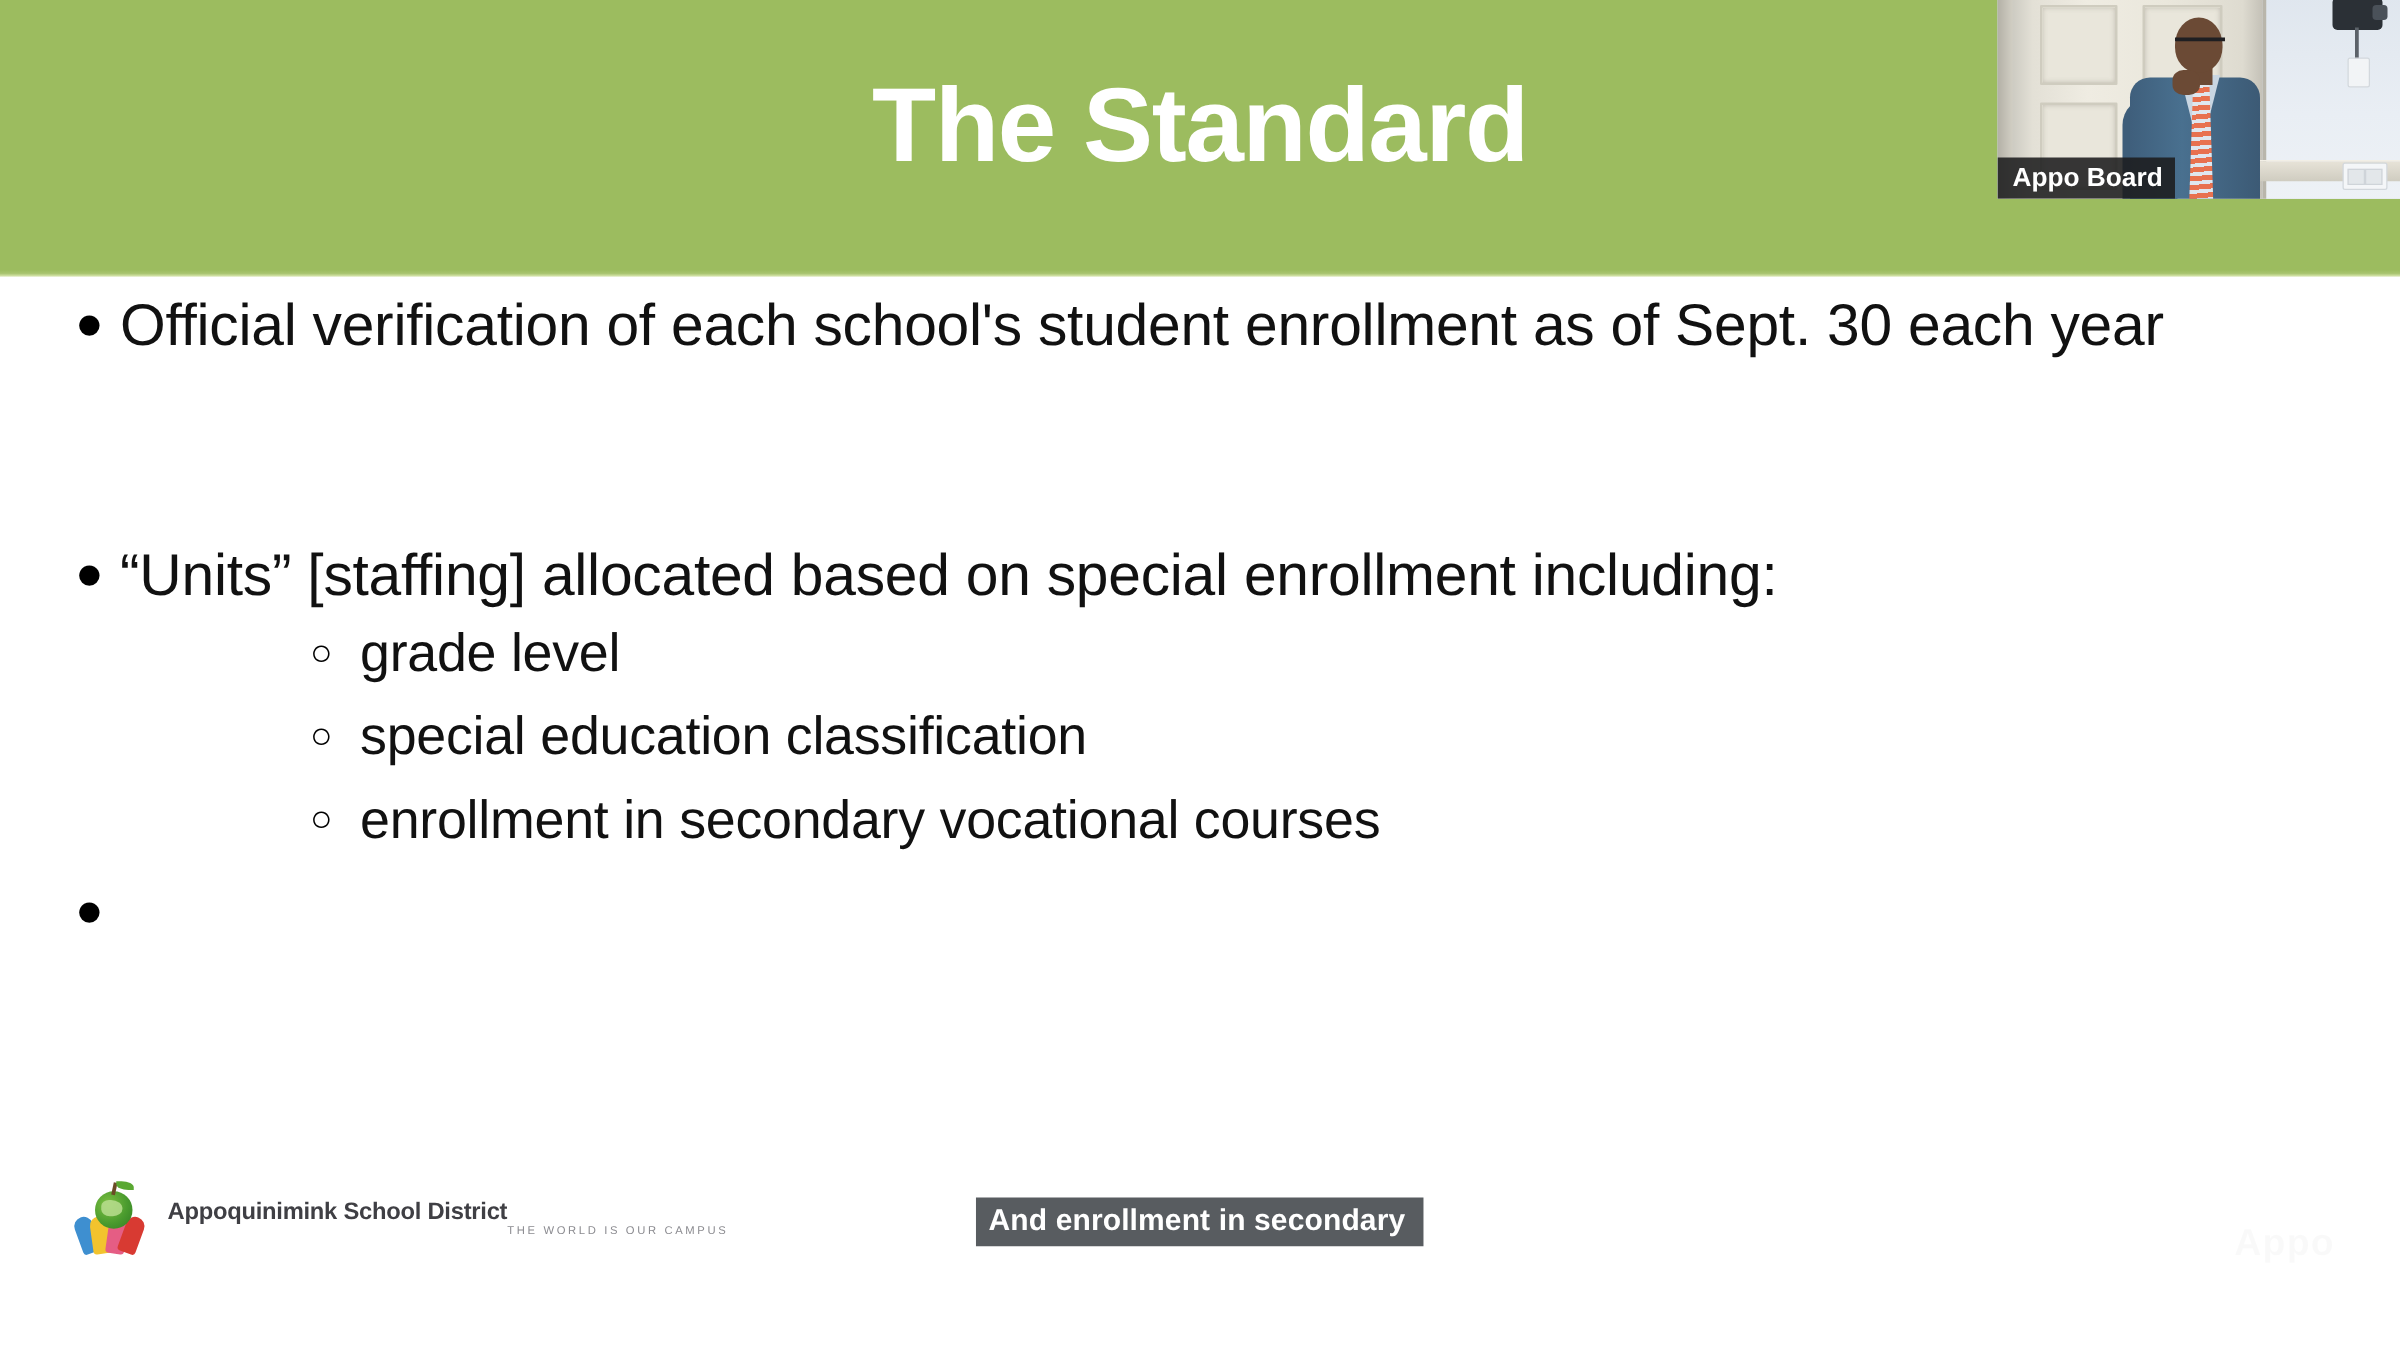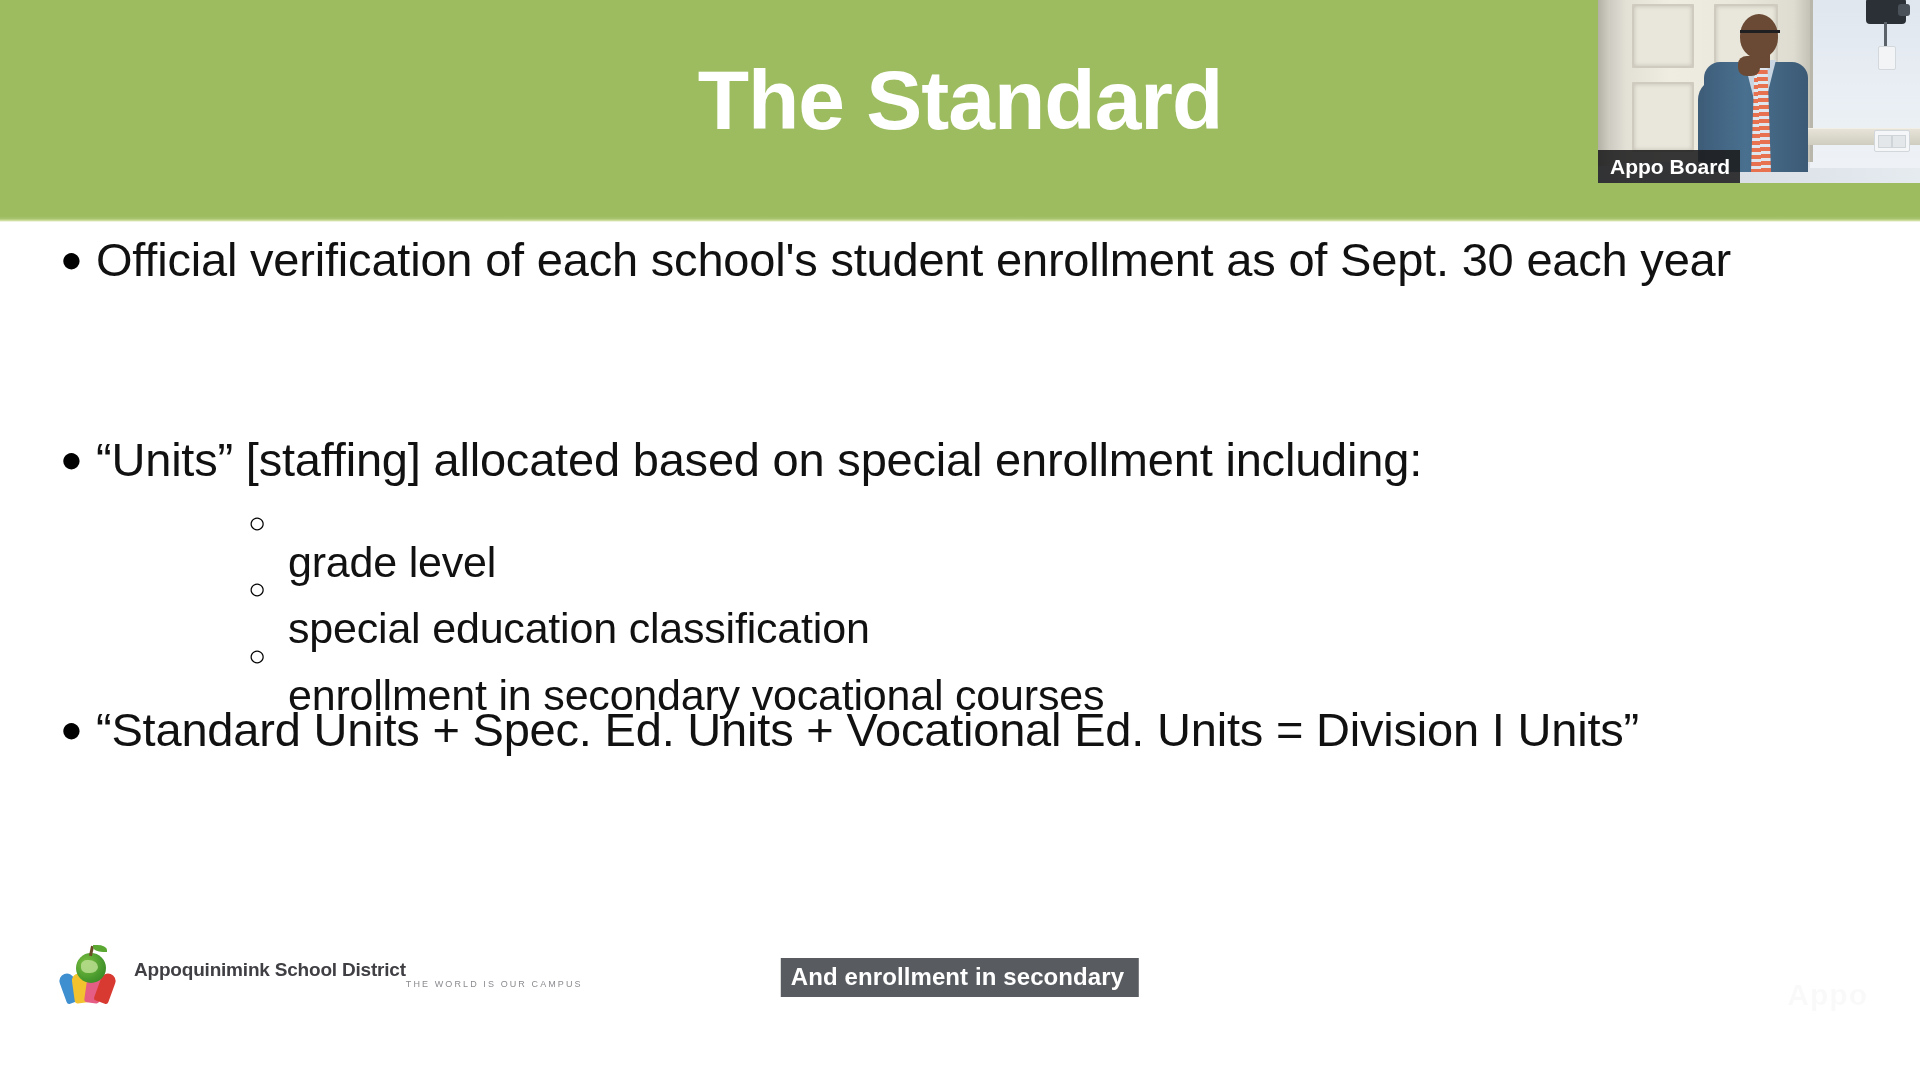--- a/index.html
+++ b/index.html
@@ -54,21 +54,21 @@
     line-height: 1.05;
     white-space: nowrap;
   }
 
   
   #video-overlay {
     position: absolute;
     left: 1598px;
     top: 0px;
     width: 322px;
-    height: 183px;
+    height: 159px;
     overflow: hidden;
     background: #c9cfd6;
   }
   .vid-wall {
     position: absolute;
     left: 0; top: 0; width: 100%; height: 100%;
     background: linear-gradient(to right, #cfd6dd 0%, #d7dde3 30%, #dde3e9 62%, #e6ebf0 100%);
   }
   .vid-door {
     position: absolute;
@@ -230,21 +230,20 @@
     line-height: 58px;
     text-align: left;
   }
   .sub-text {
     color: #111111;
     font-family: "Liberation Sans", sans-serif;
     font-size: 43px;
     line-height: 58px;
     letter-spacing: -0.2px;
     white-space: nowrap;
-    margin-top: 39px;
   }
   #s1 { left: 248px; top: 272px; }
   #s2 { left: 248px; top: 338px; }
   #s3 { left: 248px; top: 405px; }
 
   
   #district-logo {
     position: absolute;
     left: 60px;
     top: 945px;
@@ -395,21 +394,20 @@
       <span class="sub-mark">○</span>
       <span class="sub-text">special education classification</span>
     </div>
     <div class="sub-row" id="s3">
       <span class="sub-mark">○</span>
       <span class="sub-text">enrollment in secondary vocational courses</span>
     </div>
 
     <div class="bullet-row" id="b3">
       <span class="bullet-mark">●</span>
-      <span class="bullet-text">“Standard Units + Spec. Ed. Units + Vocational Ed. Units = Division I Units”</span>
     </div>
 
   </div>
 
   <div id="district-logo">
     <div class="logo-mark">
       <div class="logo-hand lh-blue"></div>
       <div class="logo-hand lh-yellow"></div>
       <div class="logo-hand lh-pink"></div>
       <div class="logo-hand lh-red"></div>

